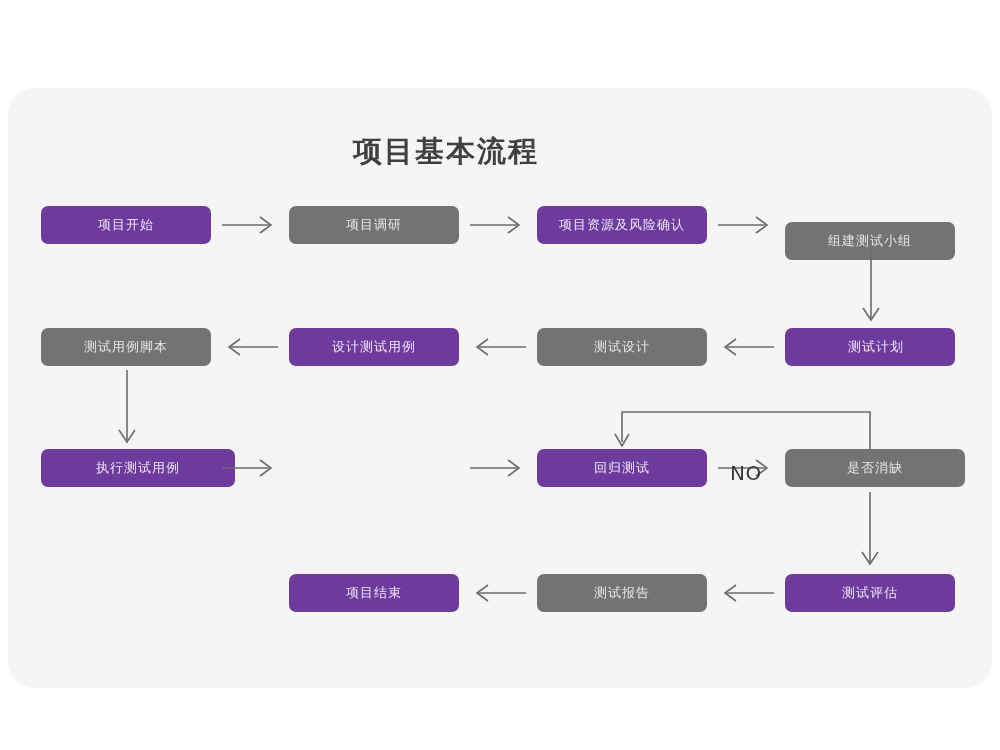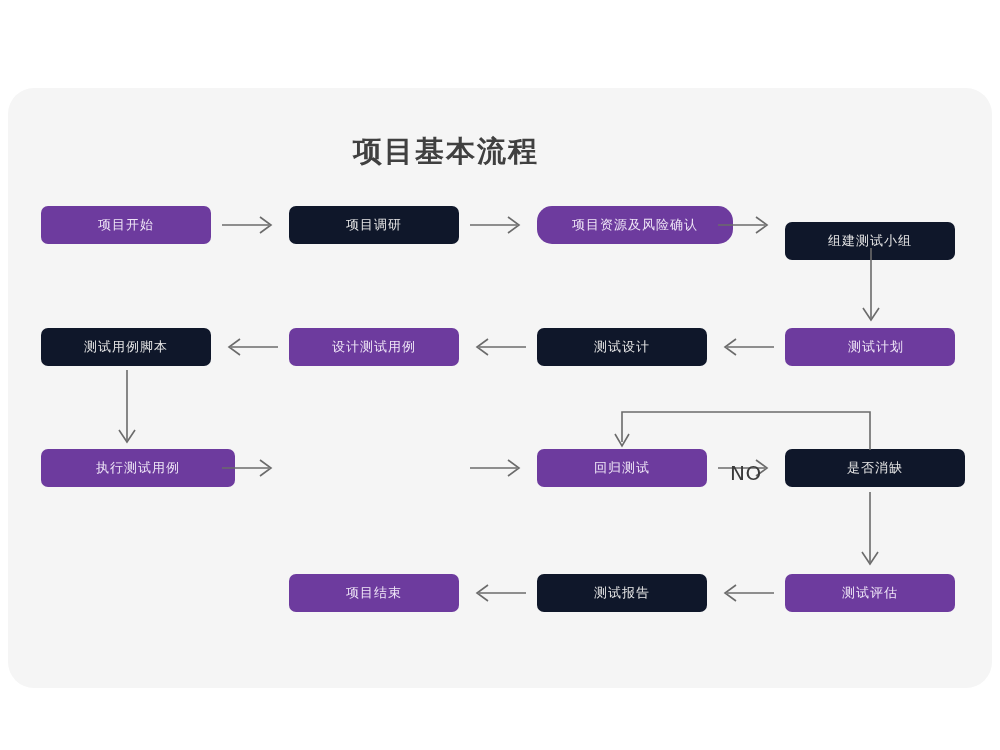--- a/index.html
+++ b/index.html
@@ -58,21 +58,21 @@
     line-height: 22px;
     letter-spacing: 1px;
     white-space: pre-line;
     user-select: none;
   }
   .node.purple {
     background: #6d3b9e;
     color: #efe6f7;
   }
   .node.gray {
-    background: #0f172a;
+    background: #737373;
     color: #e6e6e6;
   }
 
   
   .conn {
     position: absolute;
     pointer-events: none;
   }
   .conn svg { display: block; overflow: visible; }
 
@@ -89,21 +89,21 @@
 <body>
 
 <div id="canvas">
 
   <div class="panel"></div>
 
   <div class="title">项目基本流程</div>
 
   <div class="node purple" style="left:41px;  top:206px; width:170px; height:38px;">项目开始</div>
   <div class="node gray" style="left:289px; top:206px; width:170px; height:38px;">项目调研</div>
-  <div class="node purple" style="left:537px; top:206px; width:196px; height:38px;border-radius:15px;">项目资源及风险确认</div>
+  <div class="node purple" style="left:537px; top:206px; width:170px; height:38px;">项目资源及风险确认</div>
   <div class="node gray" style="left:785px; top:222px; width:170px; height:38px;">组建测试小组</div>
 
   <div class="conn" style="left:222px; top:214px;">
     <svg width="56" height="22" viewBox="0 0 56 22">
       <line x1="0" y1="11" x2="47" y2="11" stroke="#6b6b6b" stroke-width="1.6"></line>
       <polyline points="38,3 49,11 38,19" fill="none" stroke="#6b6b6b" stroke-width="1.6"></polyline>
     </svg>
   </div>
   <div class="conn" style="left:470px; top:214px;">
     <svg width="56" height="22" viewBox="0 0 56 22">

